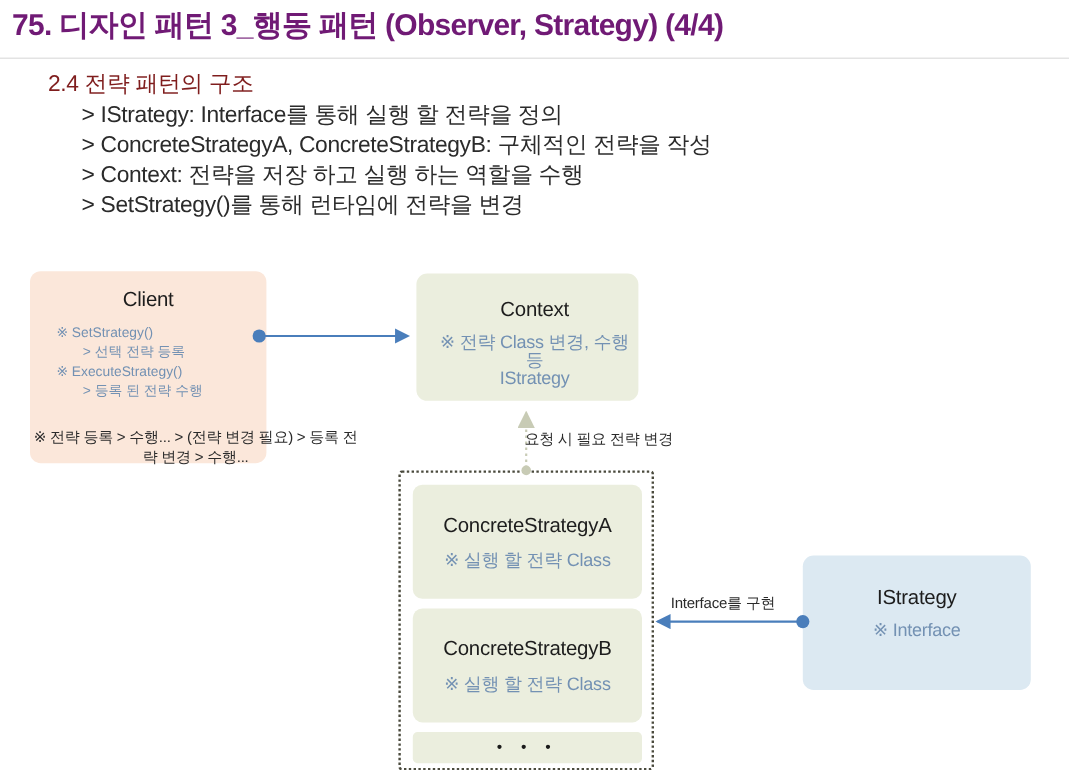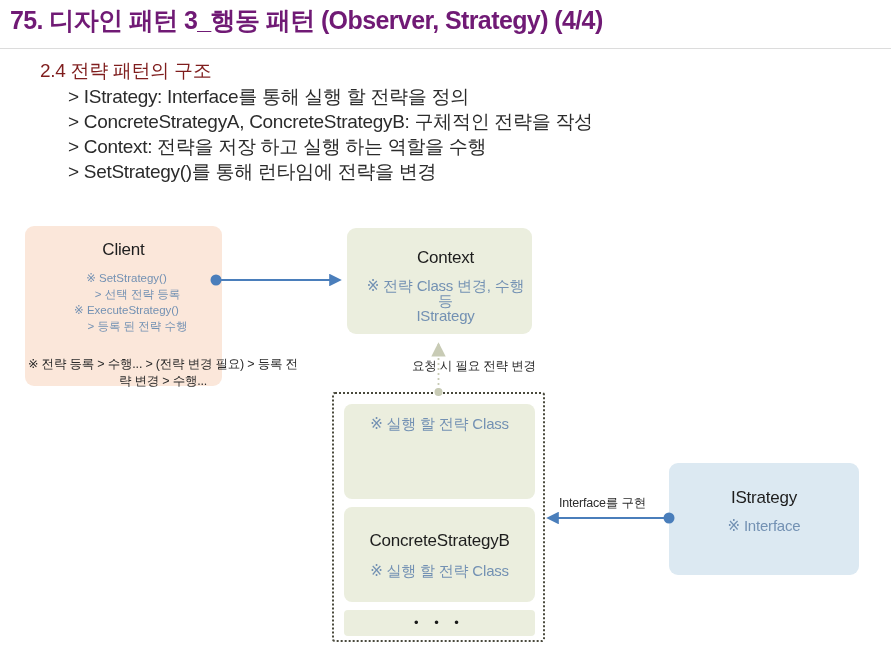--- a/index.html
+++ b/index.html
@@ -83,22 +83,22 @@
   #client-node {
     left: 25px;
     top: 226px;
     width: 197px;
     height: 160px;
     background: #fbe7da;
   }
   #client-node .node-title { margin-top: 14px; }
   #client-node .client-lines {
     margin-top: 10px;
-    text-align: center;
-    padding-left: 6px;
+    text-align: left;
+    padding-left: 22px;
     font-size: 11.5px;
     color: #7391b3;
     line-height: 16px;
   }
   #client-node .indent { padding-left: 22px; }
 
   
   .client-note {
     position: absolute;
     left: 28px;
@@ -184,21 +184,21 @@
     height: 647px;
     pointer-events: none;
   }
   .conn-label {
     position: absolute;
     font-size: 12.5px;
     color: #2b2b2b;
     letter-spacing: -0.2px;
     white-space: nowrap;
   }
-  #label-context-change { left: 412px; top: 358px; }
+  #label-context-change { left: 437px; top: 358px; }
   #label-interface-impl { left: 559px; top: 495px; }
 </style>
 </head>
 <body>
 
 <div class="slide-title">75. 디자인 패턴 3_행동 패턴 (Observer, Strategy) (4/4)</div>
 <div class="title-divider"></div>
 
 <div class="outline">
   <div class="outline-head">2.4 전략 패턴의 구조</div>
@@ -223,20 +223,21 @@
 <div class="node" id="context-node">
   <div class="node-title">Context</div>
   <div class="node-desc">
     <div>※ 전략 Class 변경, 수행 등</div>
     <div>IStrategy</div>
   </div>
 </div>
 
 <div id="strategy-group">
   <div class="concrete" id="concrete-a">
+    <div class="node-title">ConcreteStrategyA</div>
     <div class="node-desc">※ 실행 할 전략 Class</div>
   </div>
   <div class="concrete" id="concrete-b">
     <div class="node-title">ConcreteStrategyB</div>
     <div class="node-desc">※ 실행 할 전략 Class</div>
   </div>
   <div id="concrete-more">• • •</div>
 </div>
 
 <div class="node" id="istrategy-node">

